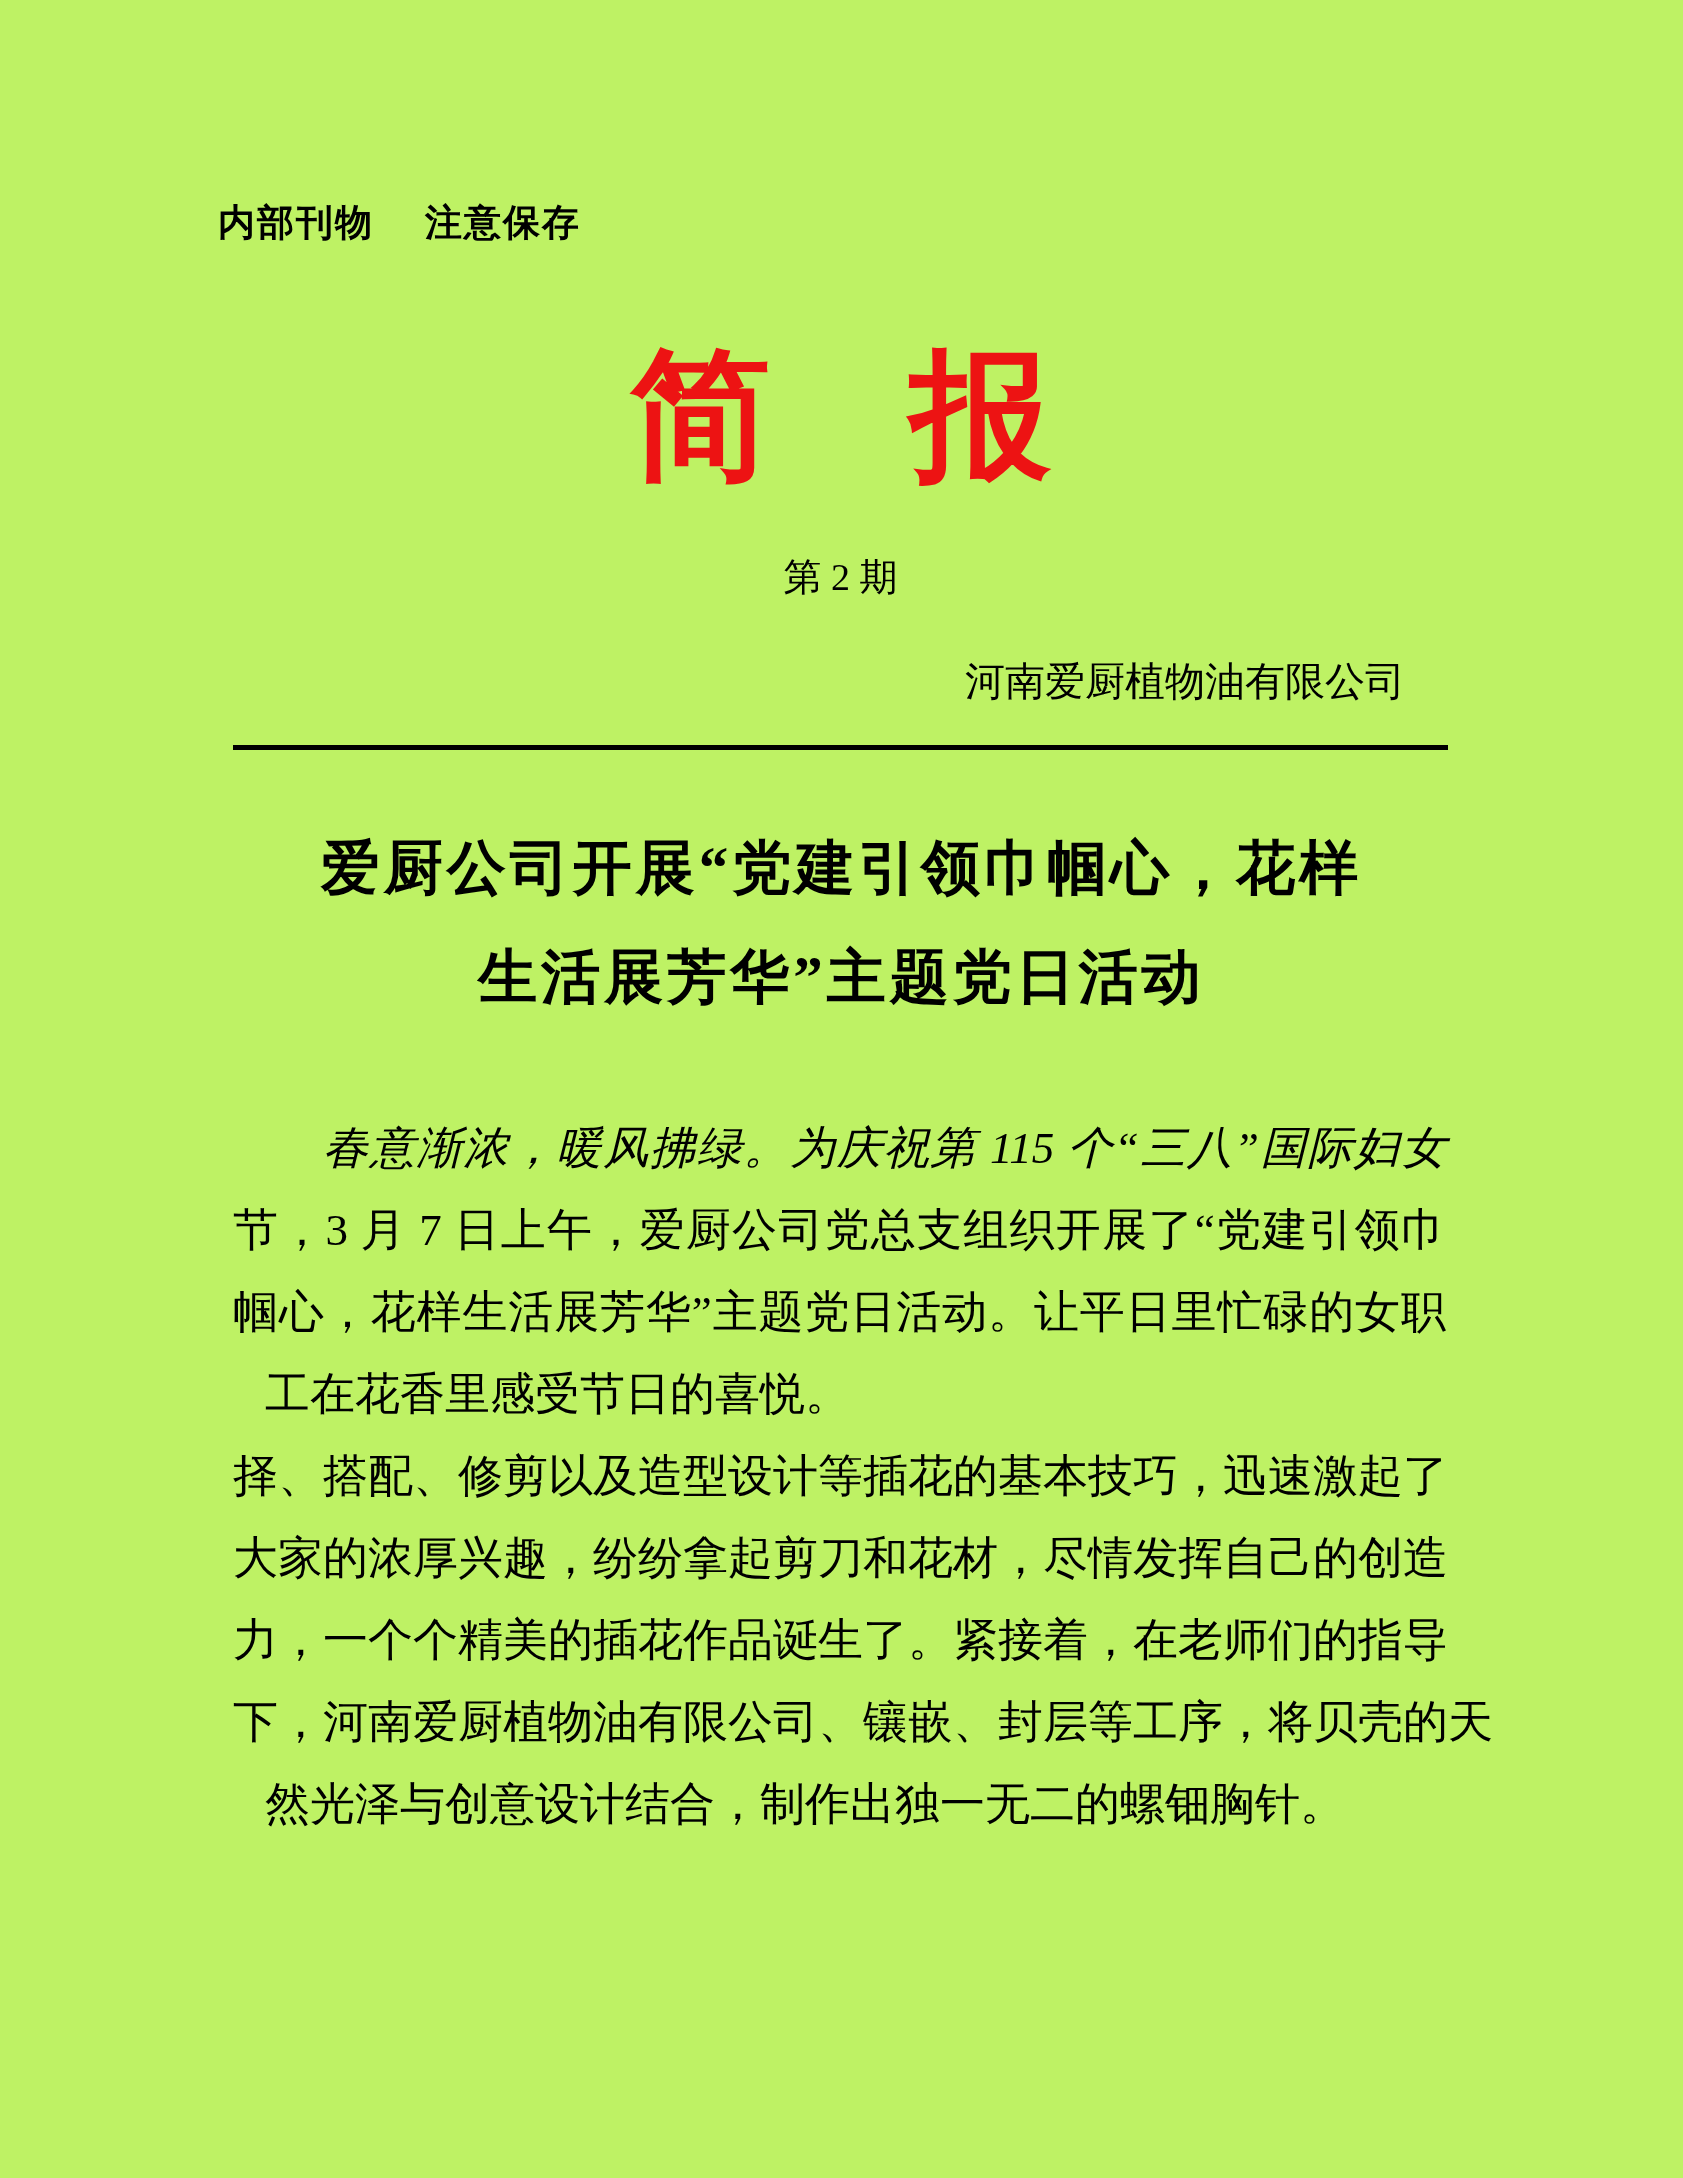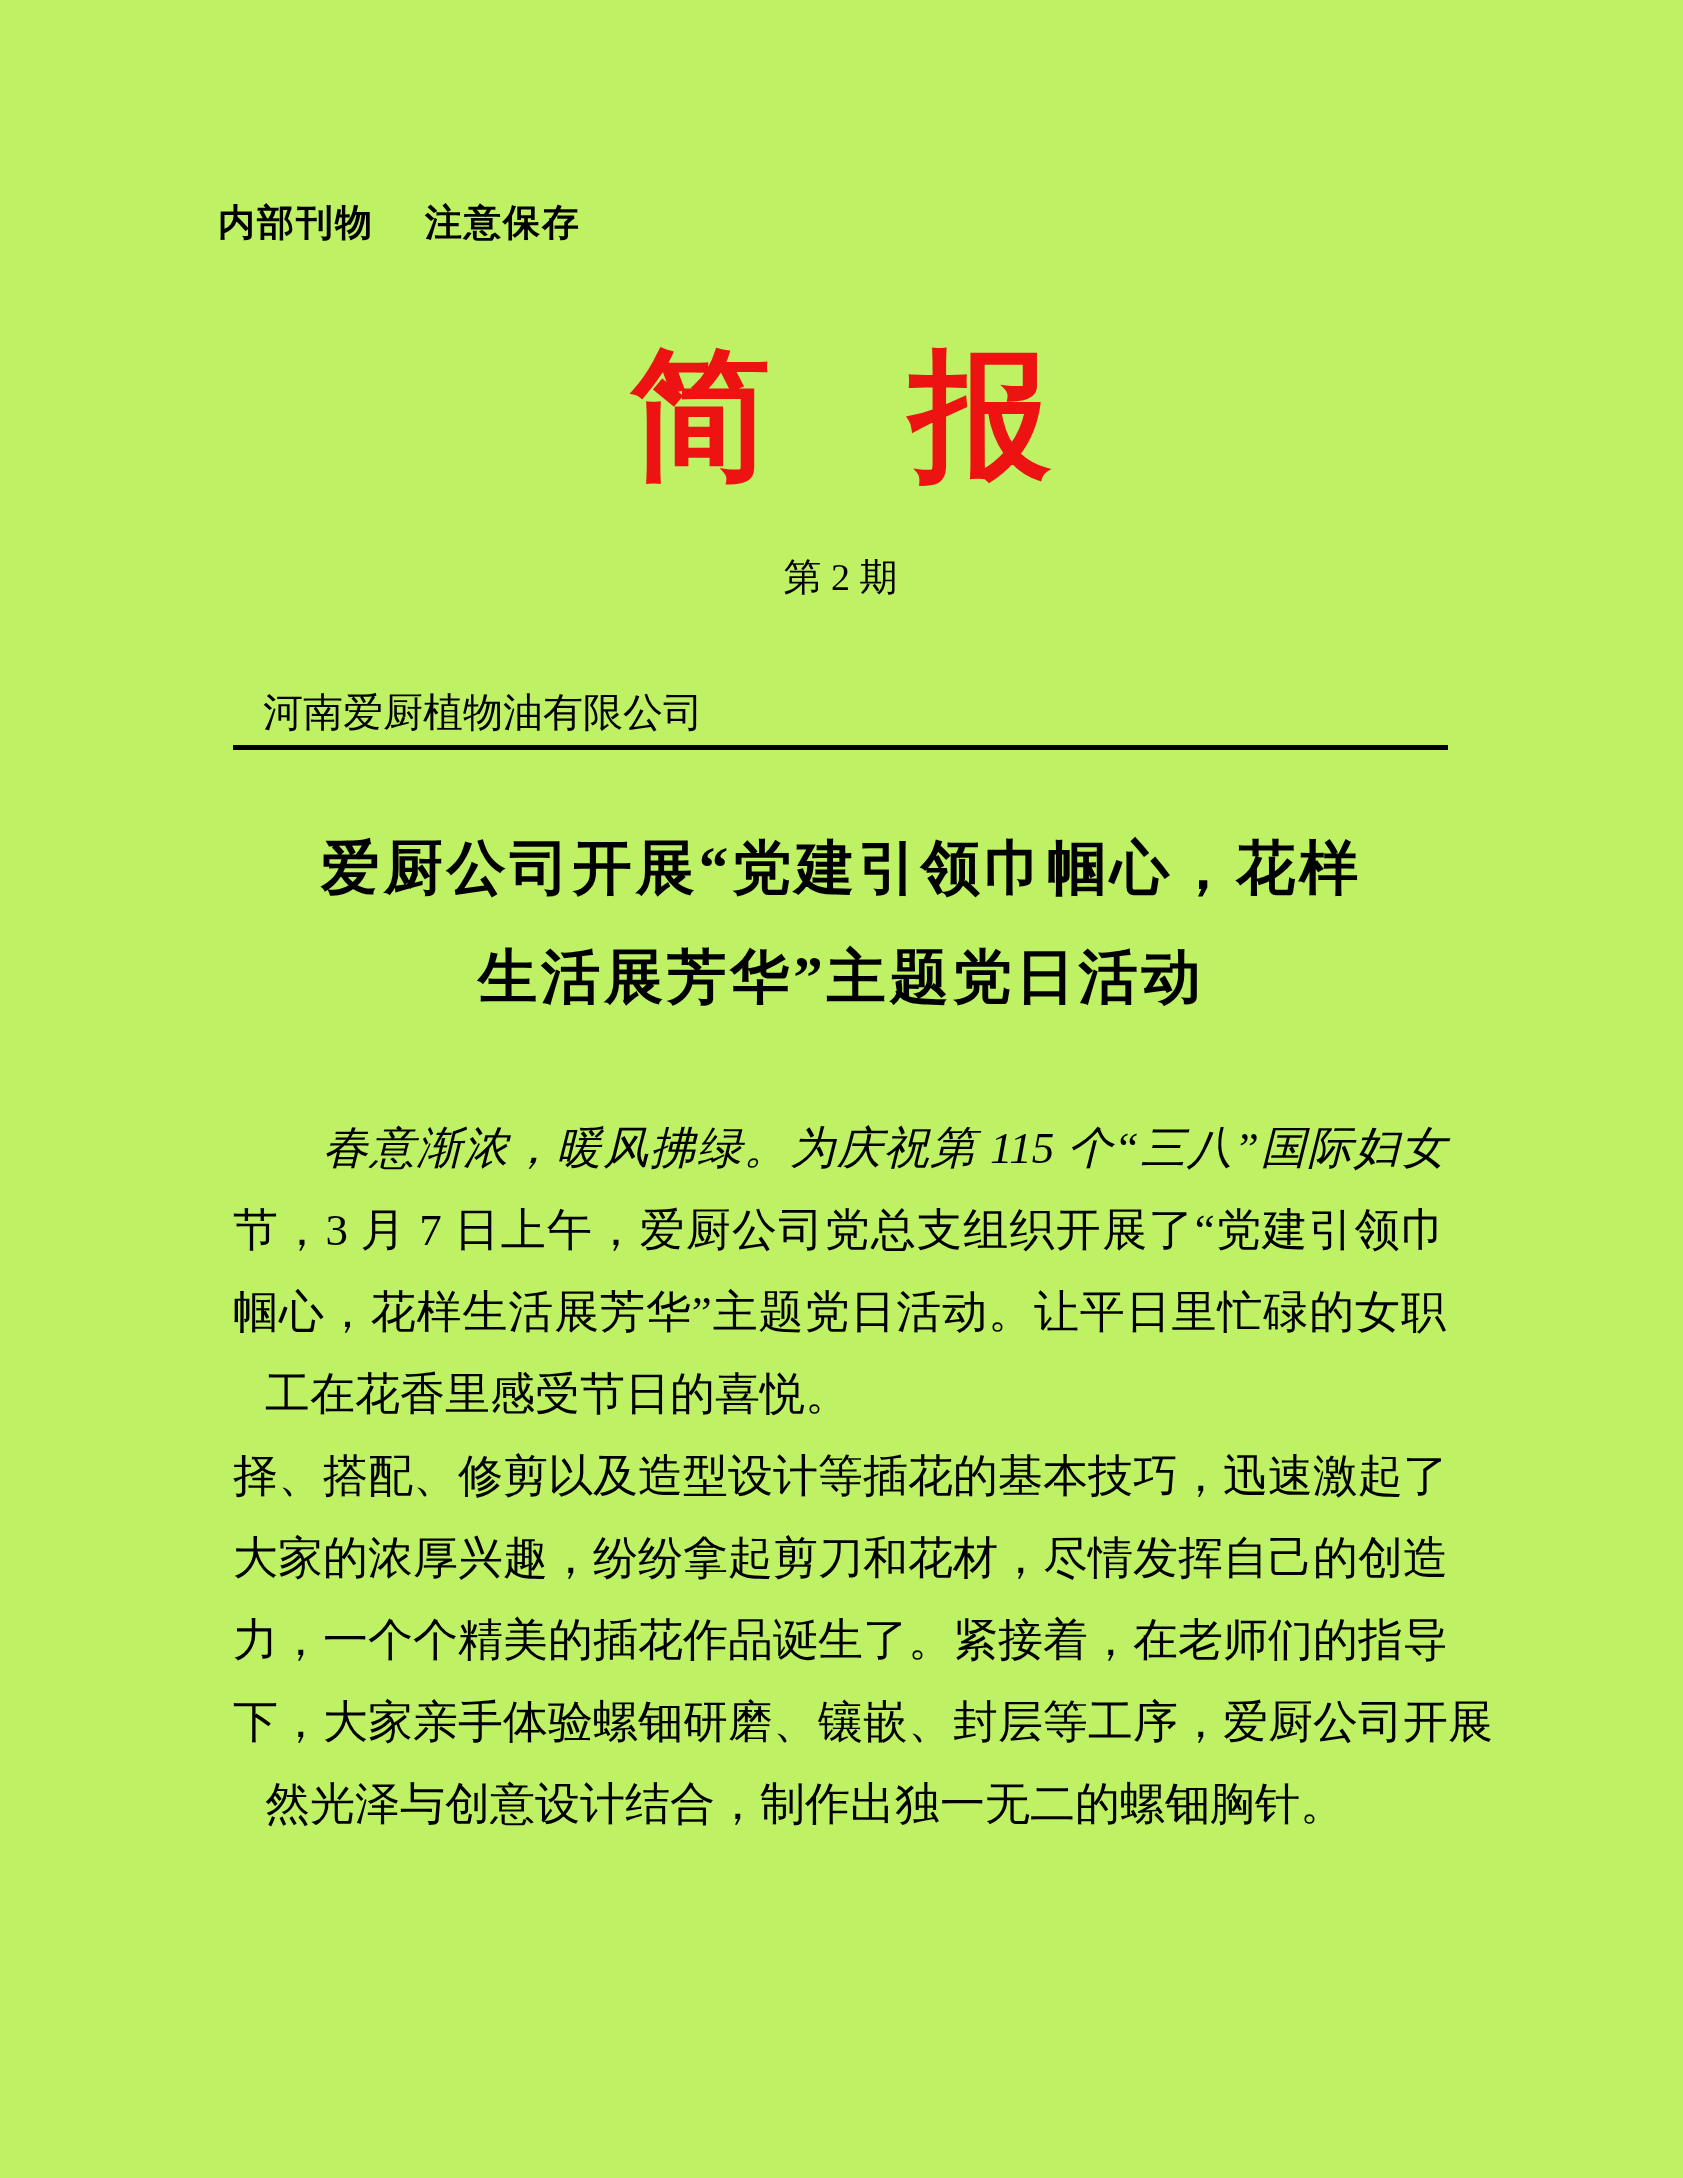--- a/index.html
+++ b/index.html
@@ -47,27 +47,27 @@
     left: 233px;
     top: 554px;
     width: 1215px;
     text-align: center;
     font-size: 38px;
     line-height: 46px;
   }
   .meta-row {
     position: absolute;
     left: 233px;
-    top: 687px;
+    top: 656px;
     width: 1215px;
     box-sizing: border-box;
     padding-left: 30px;
     padding-right: 43px;
     display: flex;
-    justify-content: space-between;
+    justify-content: flex-end;
     align-items: baseline;
     font-size: 40px;
     line-height: 51px;
     white-space: nowrap;
     font-family: Liberation Serif, serif;
   }
   .divider {
     position: absolute;
     left: 233px;
     top: 745px;
@@ -140,18 +140,18 @@
   </h1>
 
   <div class="body-text">
     <div class="line first">春意渐浓，暖风拂绿。为庆祝第 115 个“三八”国际妇女</div>
     <div class="line">节，3 月 7 日上午，爱厨公司党总支组织开展了“党建引领巾</div>
     <div class="line">帼心，花样生活展芳华”主题党日活动。让平日里忙碌的女职</div>
     <div class="line plast">工在花香里感受节日的喜悦。</div>
     <div class="line">择、搭配、修剪以及造型设计等插花的基本技巧，迅速激起了</div>
     <div class="line">大家的浓厚兴趣，纷纷拿起剪刀和花材，尽情发挥自己的创造</div>
     <div class="line">力，一个个精美的插花作品诞生了。紧接着，在老师们的指导</div>
-    <div class="line">下，大家亲手体验螺钿研磨、镶嵌、封层等工序，爱厨公司开展</div>
+    <div class="line">下，河南爱厨植物油有限公司、镶嵌、封层等工序，将贝壳的天</div>
     <div class="line plast">然光泽与创意设计结合，制作出独一无二的螺钿胸针。</div>
   </div>
 
 </div>
 
 
 </body></html>

